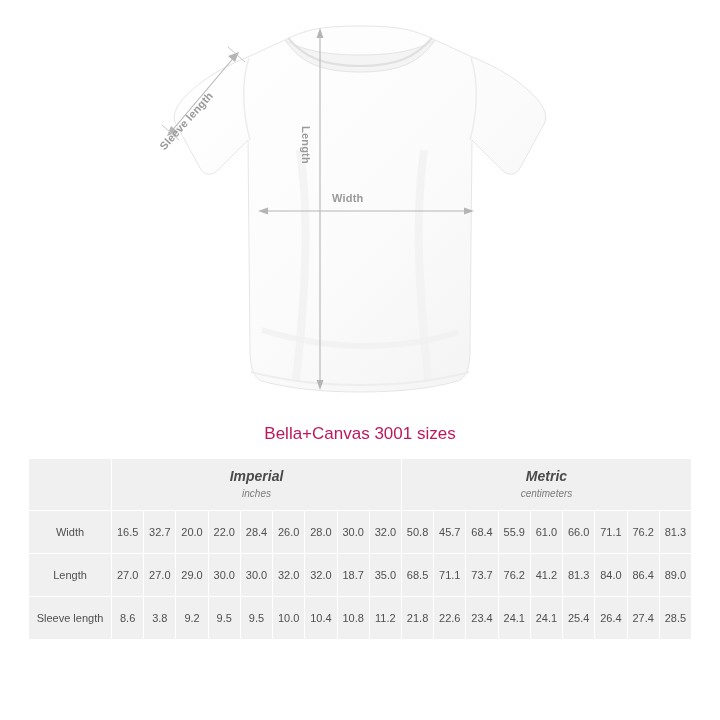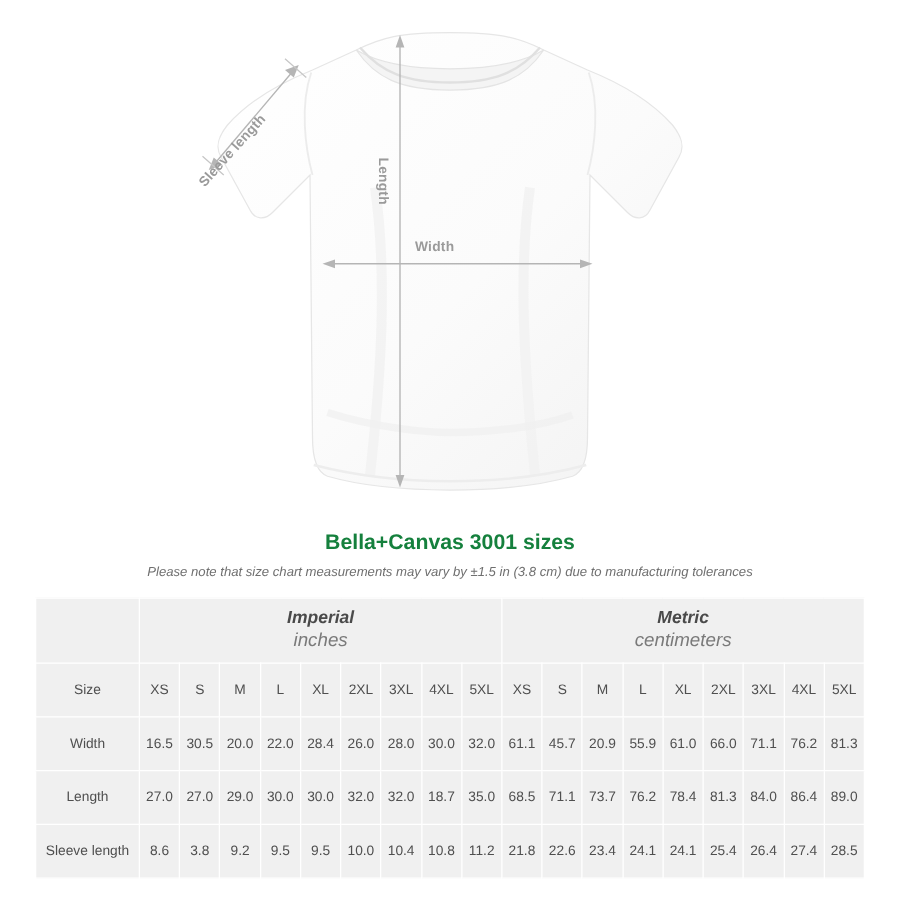--- a/index.html
+++ b/index.html
@@ -59,22 +59,22 @@
     white-space: nowrap;
   }
 
   
   .title-block {
     text-align: center;
     margin-top: 14px;
   }
   .chart-title {
     font-size: 17px;
-    font-weight: bold;
-    color: #15803d;
+    font-weight: normal;
+    color: #be185d;
     margin: 0;
   }
   .chart-note {
     font-size: 10.5px;
     font-style: italic;
     color: #6f6f6f;
     margin: 8px 0 0 0;
   }
 
   
@@ -103,21 +103,21 @@
   .group-title {
     font-size: 14px;
     font-style: italic;
     font-weight: bold;
     color: #4a4a4a;
     display: block;
     line-height: 1.25;
     text-align: center;
   }
   .group-sub {
-    font-size: 15px;
+    font-size: 10px;
     font-style: italic;
     color: #7a7a7a;
     display: block;
     line-height: 1.5;
   }
   .row-head {
     font-weight: bold;
     font-size: 11.5px;
     color: #4a4a4a;
   }
@@ -198,74 +198,52 @@
       <line x1="162" y1="125" x2="179" y2="140" stroke="#c6c6c6" stroke-width="1"></line>
     </svg>
 
     <div class="dim-label label-length">Length</div>
     <div class="dim-label label-width">Width</div>
     <div class="dim-label label-sleeve">Sleeve length</div>
   </div>
 
   <div class="title-block">
     <h1 class="chart-title">Bella+Canvas 3001 sizes</h1>
-    <p class="chart-note">Please note that size chart measurements may vary by ±1.5 in (3.8 cm) due to manufacturing tolerances</p>
   </div>
 
   <div class="table-wrap">
     <table class="size-table">
       <tbody>
         <tr class="group-head">
           <td class="col-label blank-cell"></td>
           <td colspan="9">
             <span class="group-title">Imperial</span>
             <span class="group-sub">inches</span>
           </td>
           <td colspan="9">
             <span class="group-title">Metric</span>
             <span class="group-sub">centimeters</span>
           </td>
         </tr>
 
-        <tr class="size-head">
-          <td class="col-label row-head">Size</td>
-          <td>XS</td>
-          <td>S</td>
-          <td>M</td>
-          <td>L</td>
-          <td>XL</td>
-          <td>2XL</td>
-          <td>3XL</td>
-          <td>4XL</td>
-          <td>5XL</td>
-          <td>XS</td>
-          <td>S</td>
-          <td>M</td>
-          <td>L</td>
-          <td>XL</td>
-          <td>2XL</td>
-          <td>3XL</td>
-          <td>4XL</td>
-          <td>5XL</td>
-        </tr>
 
         <tr>
           <td class="col-label row-head">Width</td>
           <td>16.5</td>
-          <td>30.5</td>
+          <td>32.7</td>
           <td>20.0</td>
           <td>22.0</td>
           <td>28.4</td>
           <td>26.0</td>
           <td>28.0</td>
           <td>30.0</td>
           <td>32.0</td>
-          <td>61.1</td>
+          <td>50.8</td>
           <td>45.7</td>
-          <td>20.9</td>
+          <td>68.4</td>
           <td>55.9</td>
           <td>61.0</td>
           <td>66.0</td>
           <td>71.1</td>
           <td>76.2</td>
           <td>81.3</td>
         </tr>
 
         <tr>
           <td class="col-label row-head">Length</td>
@@ -275,21 +253,21 @@
           <td>30.0</td>
           <td>30.0</td>
           <td>32.0</td>
           <td>32.0</td>
           <td>18.7</td>
           <td>35.0</td>
           <td>68.5</td>
           <td>71.1</td>
           <td>73.7</td>
           <td>76.2</td>
-          <td>78.4</td>
+          <td>41.2</td>
           <td>81.3</td>
           <td>84.0</td>
           <td>86.4</td>
           <td>89.0</td>
         </tr>
 
         <tr>
           <td class="col-label row-head">Sleeve length</td>
           <td>8.6</td>
           <td>3.8</td>

